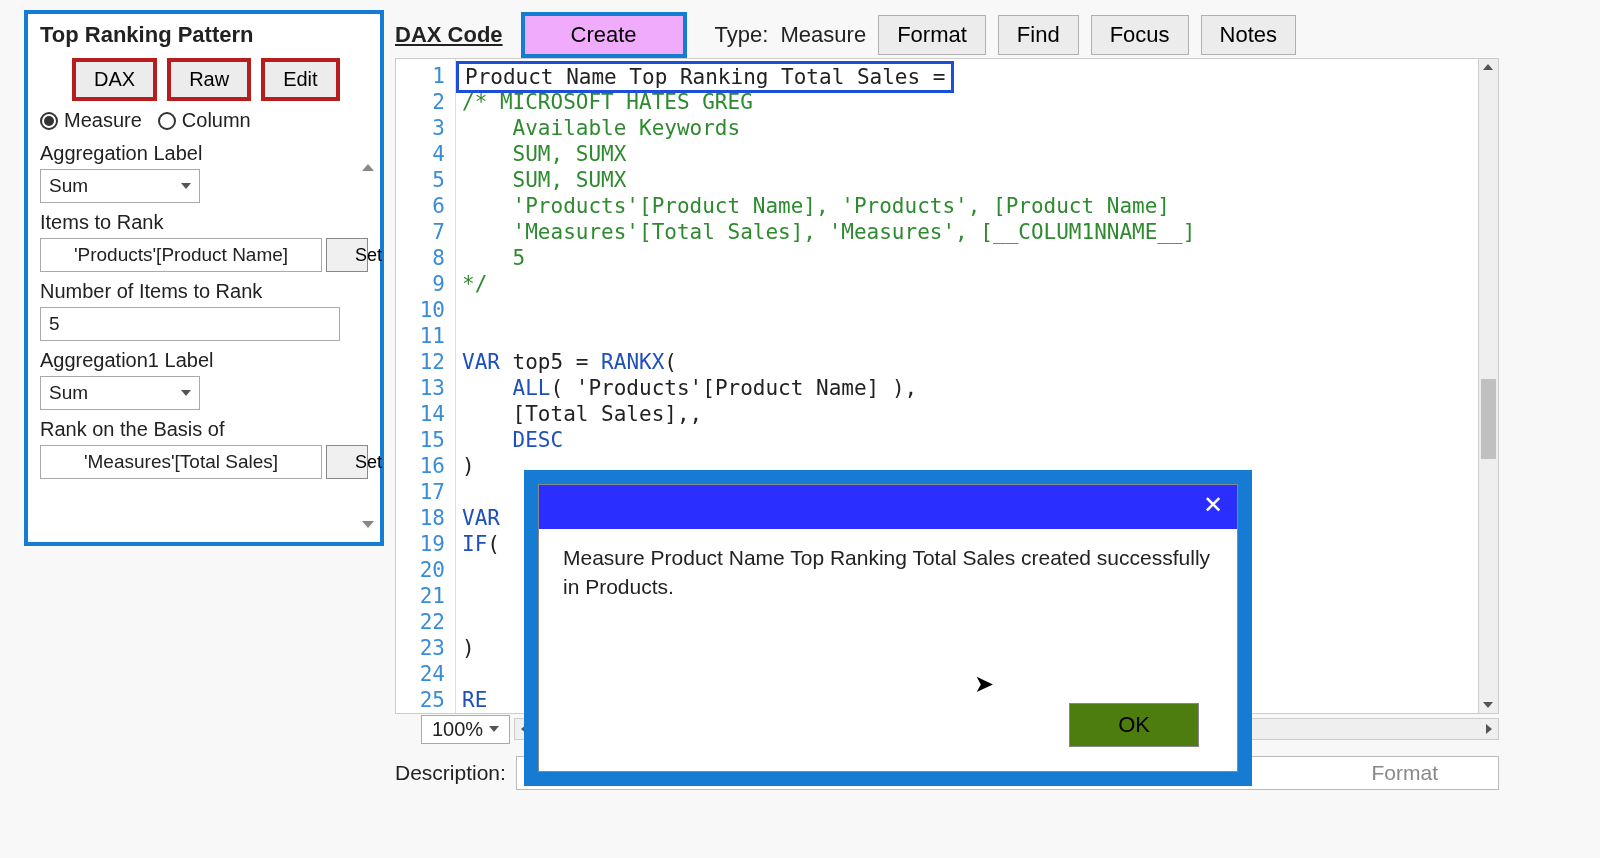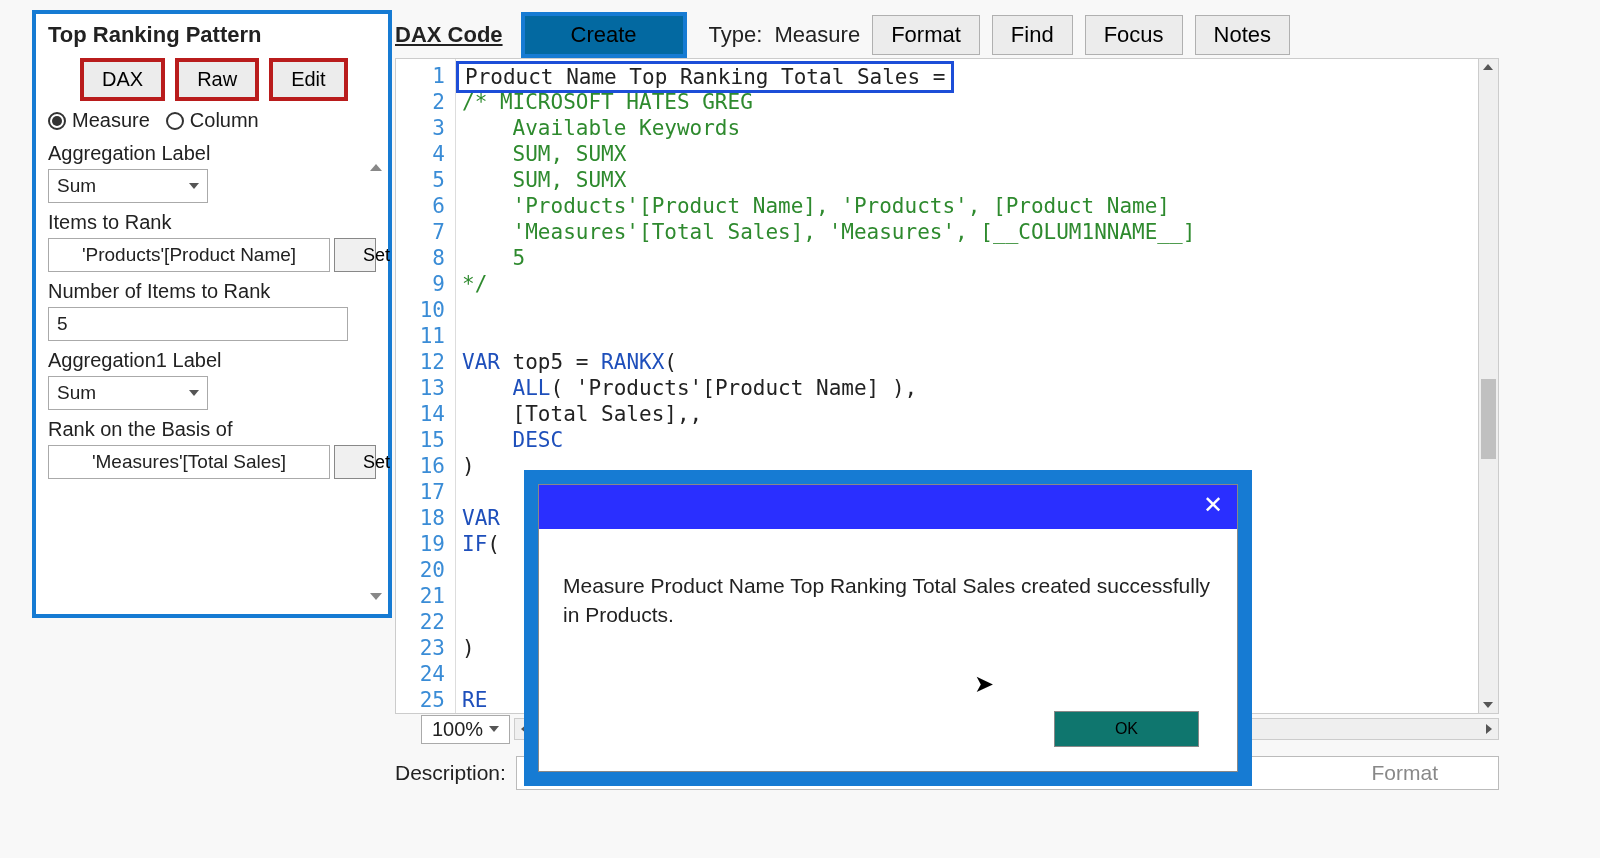--- a/index.html
+++ b/index.html
@@ -8,23 +8,23 @@
     font-size: 19px;
     background: #f8f8f8;
     width: 1600px;
     height: 858px;
     overflow: hidden;
     position: relative;
     color: #222;
   }
   .sidebar {
     position: absolute;
-    left: 32px; top: 10px;
+    left: 24px; top: 10px;
     width: 360px;
-    height: 608px;
+    height: 536px;
     background: #fff;
     border: 4px solid #167bd3;
     padding: 8px 12px 12px 12px;
   }
   .sidebar-title {
     font-weight: 700;
     font-size: 22px;
     margin-bottom: 10px;
   }
   .btn-row { display: flex; gap: 10px; margin-bottom: 8px; margin-left: 32px; }
@@ -72,34 +72,34 @@
   .scroll-caret.up { top: 150px; border-bottom: 7px solid #888; }
   .scroll-caret.down { bottom: 14px; border-top: 7px solid #888; }
 
   .main-header {
     position: absolute;
     left: 395px; top: 12px;
     display: flex; align-items: center; gap: 12px;
   }
   .main-header-title { font-weight: 700; font-size: 22px; margin-right: 6px; text-decoration: underline;}
   .create-btn {
-    background: #0369a1;
+    background: #f0abfc;
     border: 4px solid #167bd3;
     padding: 6px 46px;
     font-size: 22px;
     cursor: pointer;
   }
   .hdr-btn {
     background: #ececec;
     border: 1px solid #b0b0b0;
     padding: 6px 18px;
     font-size: 22px;
     cursor: pointer;
   }
-  .type-label { font-size: 22px; margin-left: 10px; text-align: right; }
+  .type-label { font-size: 22px; margin-left: 16px; text-align: right; }
   .code-area {
     position: absolute;
     left: 395px; top: 58px;
     width: 1104px;
     height: 656px;
     border: 1px solid #ccc;
     background: #fff;
     display: flex;
   }
   .gutter {
@@ -218,34 +218,34 @@
     right: 10px; top: 6px;
     width: 28px; height: 28px;
     color: #fff;
     font-size: 24px;
     cursor: pointer;
     text-align: center;
     line-height: 28px;
   }
   .dialog-body {
     flex: 1;
-    padding: 42px 24px 0 24px;
+    padding: 14px 24px 0 24px;
     font-size: 21px;
     line-height: 1.4;
   }
   .dialog-footer {
     padding: 8px 38px 24px 0;
     display: flex;
     justify-content: flex-end;
   }
   .ok-btn {
-    background: #0f766e;
+    background: #4d7c0f;
     border: 1px solid #888;
-    padding: 8px 60px;
-    font-size: 16px;
+    padding: 8px 48px;
+    font-size: 22px;
     cursor: pointer;
   }
   .cursor-arrow {
     position: absolute;
     left: 974px; top: 670px;
     font-size: 24px;
     color: #000;
     pointer-events: none;
   }
   .code-line { display:block; height:26px; }

